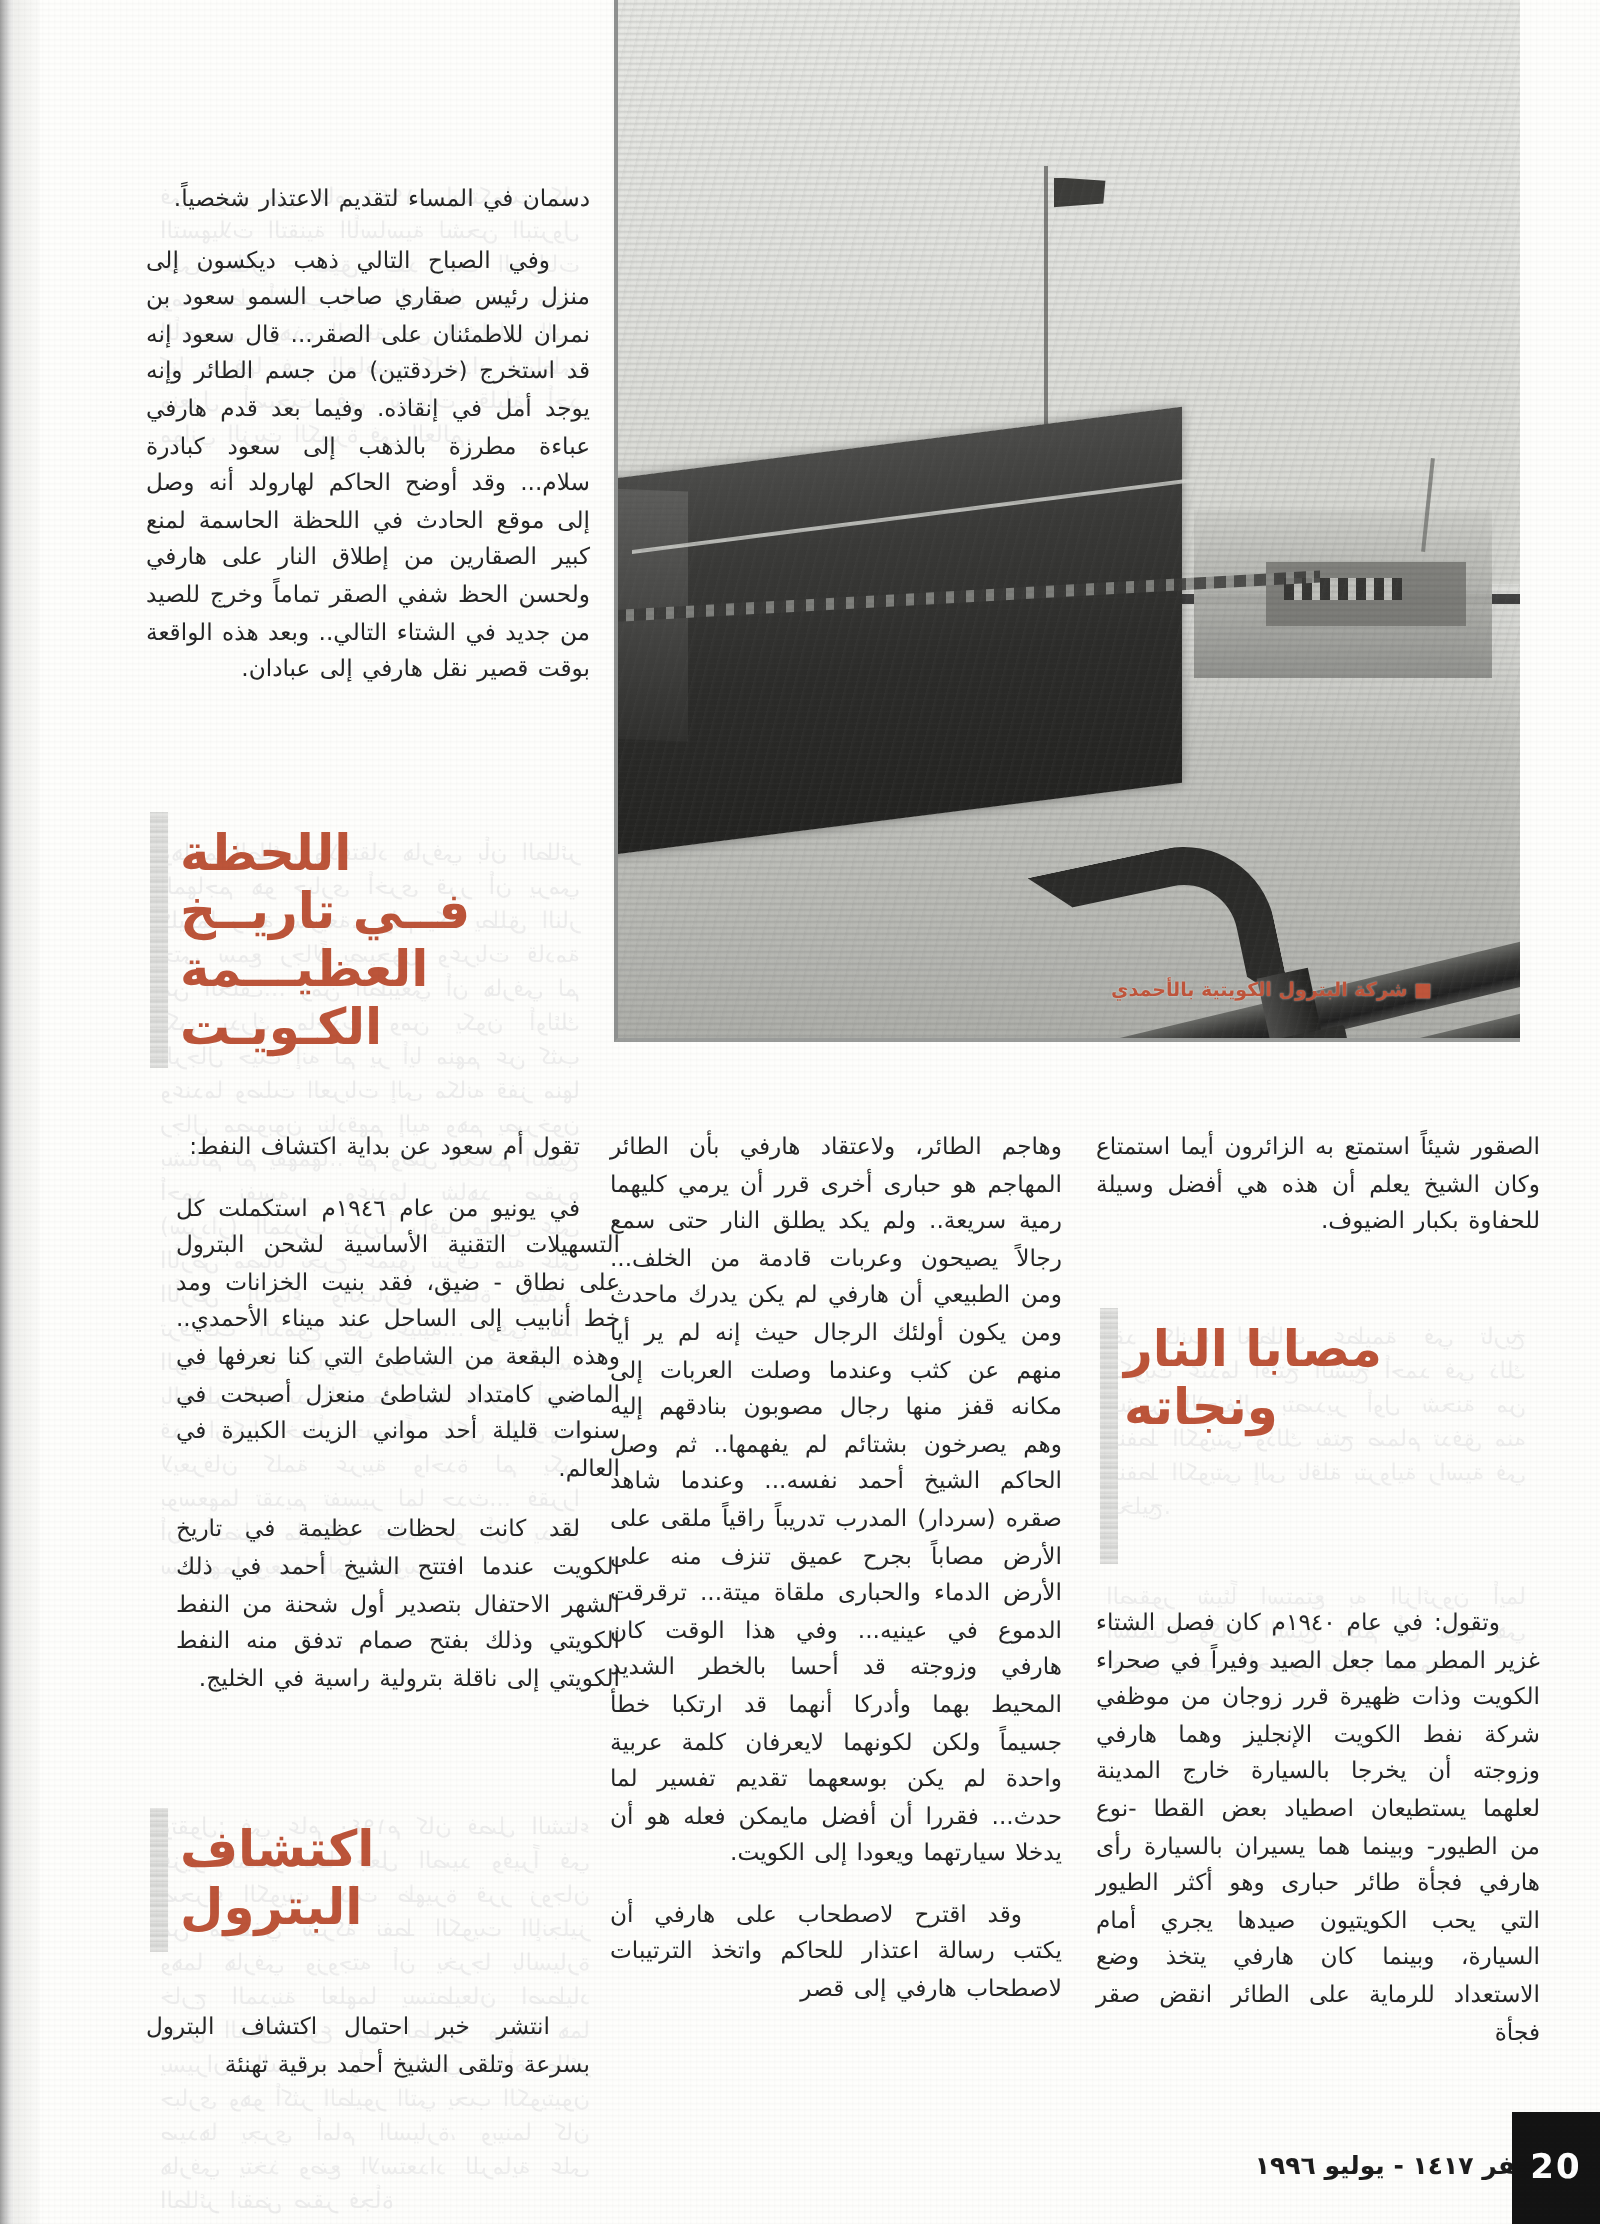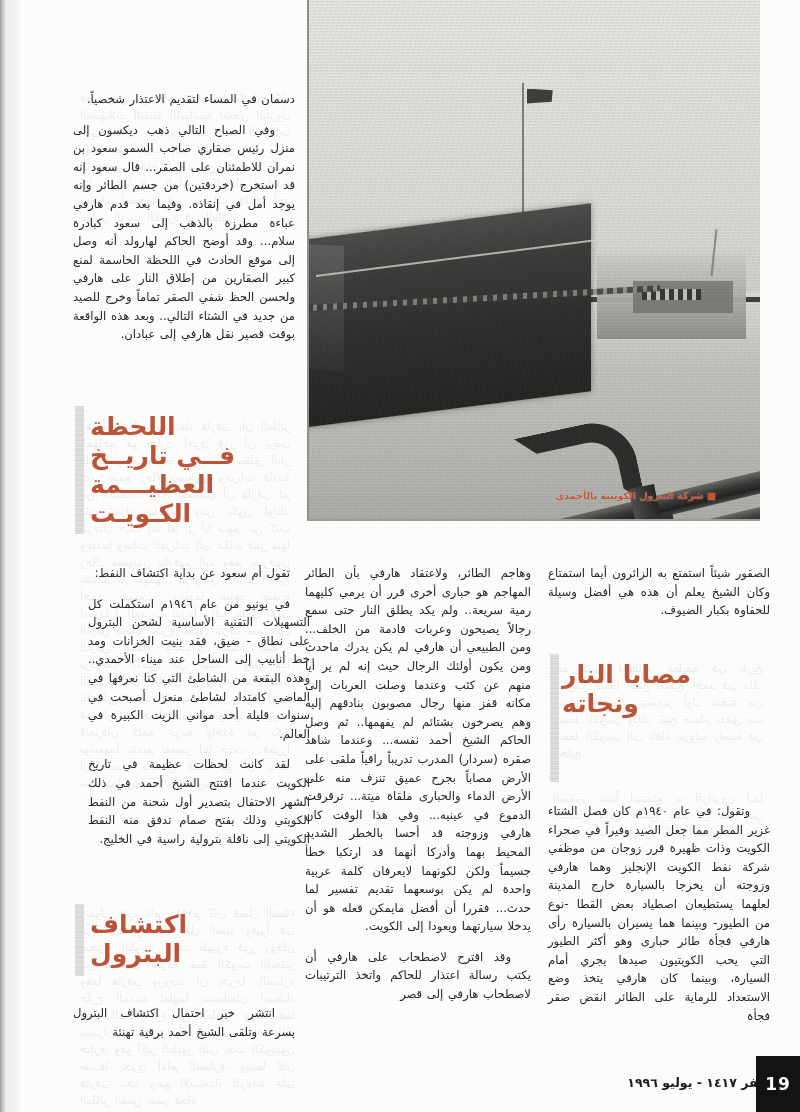--- a/index.html
+++ b/index.html
@@ -322,16 +322,16 @@
   <div class="headline" id="headline-3">
     <span class="hl-line">مصابا النار</span>
     <span class="hl-line">ونجاته</span>
   </div>
 
   <div class="col" id="col-right-bot">
     <p class="indent">وتقول: في عام ١٩٤٠م كان فصل الشتاء غزير المطر مما جعل الصيد وفيراً في صحراء الكويت وذات ظهيرة قرر زوجان من موظفي شركة نفط الكويت الإنجليز وهما هارفي وزوجته أن يخرجا بالسيارة خارج المدينة لعلهما يستطيعان اصطياد بعض القطا -نوع من الطيور- وبينما هما يسيران بالسيارة رأى هارفي فجأة طائر حبارى وهو أكثر الطيور التي يحب الكويتيون صيدها يجري أمام السيارة، وبينما كان هارفي يتخذ وضع الاستعداد للرماية على الطائر انقض صقر فجأة</p>
   </div>
 
   <div class="footer-date">صفر ١٤١٧ - يوليو ١٩٩٦</div>
-  <div class="page-num-box">19</div>
+  <div class="page-num-box">20</div>
 
   <div class="scan-noise"></div>
 </div>
 
 </body></html>

